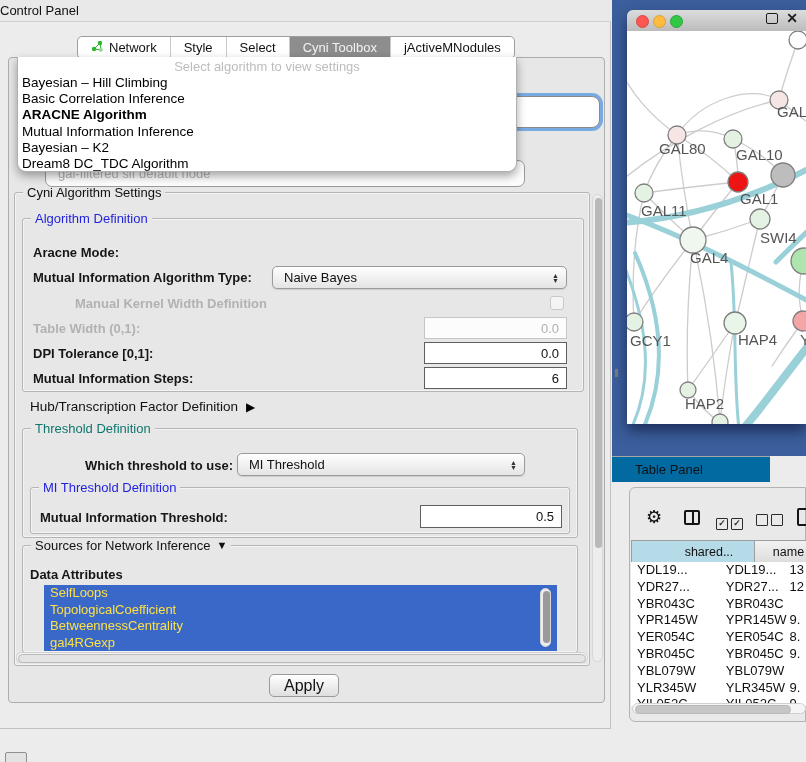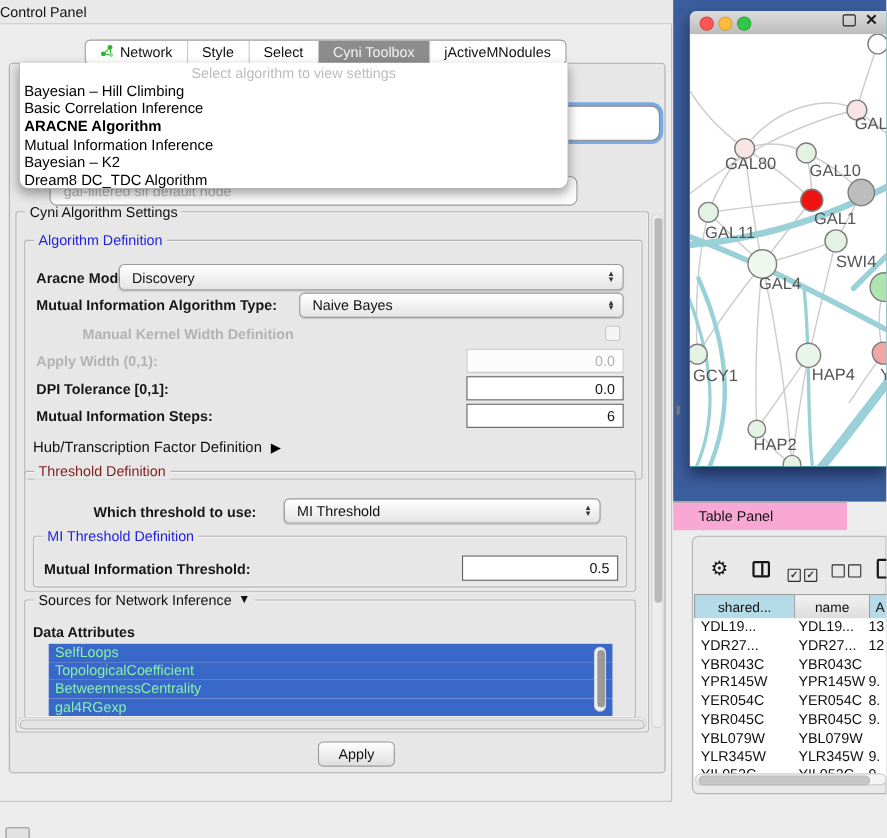--- a/index.html
+++ b/index.html
@@ -24,50 +24,50 @@
   .popup .ph{height:16px;line-height:16px;text-align:center;color:#bcbcbc;font-size:13px;margin-top:2px;}
   .pitem{height:16.2px;line-height:16.2px;padding-left:4px;font-size:13.5px;color:#000;}
   .pitem.bold{font-weight:bold;}
   .focus-combo{left:48px;top:96px;width:552px;height:32px;background:#fff;border:1px solid #8a8a8a;border-radius:8px;
       box-shadow:0 0 0 3px #79abe2;z-index:3;}
   .ghost-combo{left:45px;top:160px;width:480px;height:27px;background:#fcfcfc;border:1px solid #9a9a9a;border-radius:7px;
       z-index:3;display:flex;align-items:center;padding-left:12px;font-size:13px;color:#b4b4b4;}
   
   .group{border:1px solid #b5b5b5;border-radius:3px;box-shadow:inset 0 0 0 1px #f4f4f4;}
   .gtitle{position:absolute;top:-8px;left:8px;background:#e7e7e7;padding:0 4px;font-size:13px;line-height:15px;white-space:nowrap;}
-  .blue{color:#2323dd;} .green{color:#7f1d1d;}
+  .blue{color:#2323dd;} .green{color:#0f766e;}
   .lbl{font-size:13px;font-weight:bold;color:#161616;white-space:nowrap;}
   .lbl.dis{color:#b2b2b2;}
   .combo{background:linear-gradient(#ffffff,#e4e4e4);border:1px solid #9a9a9a;border-radius:5px;
       display:flex;align-items:center;padding-left:11px;font-size:13px;box-shadow:0 1px 1px rgba(0,0,0,.12);}
   .combo .arrows{position:absolute;right:7px;top:50%;transform:translateY(-50%);font-size:7px;line-height:5px;color:#333;text-align:center;}
   .field{background:#fff;border:1px solid #5f5f5f;font-size:13px;display:flex;align-items:center;
       justify-content:flex-end;padding:0 7px;}
   .field.dis{border:1px solid #c6c6c6;color:#b0b0b0;background:#fcfcfc;}
   .checkbox{width:14px;height:14px;border:1px solid #c9c9c9;border-radius:3px;background:#f4f4f4;}
   .tri{font-size:12px;color:#000;}
   
   .vtrack{background:#ededed;border:1px solid #d6d6d6;border-radius:6px;}
   .vthumb{background:#b9b9b9;border-radius:5px;}
   .htrack{background:#f5f5f5;border:1px solid #cfcfcf;border-radius:6px;}
   .hthumb{background:#e4e4e4;border:1px solid #b9b9b9;border-radius:5px;}
   .attr-list{background:#fff;overflow:hidden;}
-  .attr-item{background:#3a68c8;color:#86efac;font-size:13px;height:16.5px;line-height:16.5px;padding-left:6px;}
+  .attr-item{background:#3a68c8;color:#fde047;font-size:13px;height:16.5px;line-height:16.5px;padding-left:6px;}
   .btn{background:linear-gradient(#ffffff,#dedede);border:1px solid #9a9a9a;border-radius:5px;
-      display:flex;align-items:center;justify-content:center;font-size:13px;margin-left:20px;}
+      display:flex;align-items:center;justify-content:center;font-size:16px;}
   
   .desktop{left:612px;top:0;width:194px;height:456px;background:#3b5e9c;}
   .net-window{left:627px;top:10px;width:179px;height:414px;border-radius:6px 0 0 0;
       box-shadow:0 7px 14px rgba(0,0,25,.5);overflow:hidden;background:#14b8a6;}
   .net-titlebar{position:absolute;left:0;top:0;width:100%;height:21px;
       background:linear-gradient(#dcdcdc,#bcbcbc);border-bottom:1px solid #969696;}
   .light{position:absolute;top:5px;width:11px;height:11px;border-radius:50%;}
   .net-canvas{position:absolute;left:0;top:21px;width:179px;height:393px;background:#fff;}
   
-  .tp-titlebar{left:612px;top:456px;width:158px;height:26px;background:#f9a8d4;border-top:1px solid #a6a6a6;
+  .tp-titlebar{left:612px;top:456px;width:158px;height:26px;background:#0369a1;border-top:1px solid #a6a6a6;
       display:flex;align-items:center;padding-left:23px;font-size:13px;}
   .tp-panel{left:629px;top:487px;width:177px;height:235px;background:#e9e9e9;border:1px solid #b3b3b3;border-radius:6px 0 0 6px;}
   .gear{font-size:18px;color:#141414;line-height:18px;}
   .colicon{width:16px;height:15px;border:2px solid #141414;border-radius:2px;position:relative;}
   .colicon:before{content:"";position:absolute;left:50%;top:0;width:2px;height:100%;background:#141414;}
   .cb-sm{width:10px;height:10px;border:1.4px solid #2b2b2b;display:inline-block;border-radius:1px;
       font-size:9px;line-height:9px;text-align:center;color:#2b2b2b;font-weight:bold;margin-right:3px;}
   .docicon{width:14px;height:18px;border:2px solid #141414;border-radius:2px;}
   .thead{display:flex;font-size:12.5px;}
   .th{border:1px solid #9e9e9e;border-left:none;height:22px;display:flex;align-items:center;justify-content:center;
@@ -188,52 +188,48 @@
       </div>
       <div class="seg">
         <span>jActiveMNodules</span>
       </div>
     </div>
 
   <div class="abs group" style="left:14px;top:192px;width:576px;height:474px;z-index:2;">
     <span class="gtitle">Cyni Algorithm Settings</span>
   </div>
 
-  <div class="abs group" style="left:22px;top:218px;width:562px;height:218px;z-index:2;">
+  <div class="abs group" style="left:22px;top:218px;width:562px;height:174px;z-index:2;">
     <span class="gtitle blue">Algorithm Definition</span>
   </div>
   <div class="abs lbl" style="left:33px;top:245px;z-index:2;">Aracne Mode:</div>
-  <div class="abs combo" style="left:108px;top:240px;width:459px;height:24px;z-index:2;">
-    <span>Discovery</span>
-    <span class="arrows">▲<br>▼</span>
-  </div>
   <div class="abs lbl" style="left:33px;top:270px;z-index:2;">Mutual Information Algorithm Type:</div>
   <div class="abs combo" style="left:272px;top:266px;width:295px;height:23px;z-index:2;">
     <span>Naive Bayes</span>
     <span class="arrows">▲<br>▼</span>
   </div>
   <div class="abs lbl dis" style="left:33px;top:296px;z-index:2;margin-left:42px;">Manual Kernel Width Definition</div>
   <div class="abs checkbox" style="left:550px;top:296px;z-index:2;"></div>
-  <div class="abs lbl dis" style="left:33px;top:321px;z-index:2;">Apply Width (0,1):</div>
+  <div class="abs lbl dis" style="left:33px;top:321px;z-index:2;">Table Width (0,1):</div>
   <div class="abs field dis" style="left:424px;top:317px;width:143px;height:22px;z-index:2;">0.0</div>
   <div class="abs lbl" style="left:33px;top:346px;z-index:2;">DPI Tolerance [0,1]:</div>
   <div class="abs field" style="left:424px;top:342px;width:143px;height:22px;z-index:2;">0.0</div>
   <div class="abs lbl" style="left:33px;top:371px;z-index:2;">Mutual Information Steps:</div>
   <div class="abs field" style="left:424px;top:367px;width:143px;height:22px;z-index:2;">6</div>
 
   <div class="abs" style="left:30px;top:399px;z-index:2;font-size:13.5px;display:flex;gap:8px;align-items:center;">
     <span>Hub/Transcription Factor Definition</span>
     <span class="tri">▶</span>
   </div>
 
   <div class="abs group" style="left:22px;top:428px;width:556px;height:110px;z-index:2;">
     <span class="gtitle green">Threshold Definition</span>
   </div>
   <div class="abs lbl" style="left:85px;top:458px;z-index:2;">Which threshold to use:</div>
-  <div class="abs combo" style="left:237px;top:453px;width:288px;height:23px;z-index:2;margin-left:21px;">
+  <div class="abs combo" style="left:237px;top:453px;width:288px;height:23px;z-index:2;">
     <span>MI Threshold</span>
     <span class="arrows">▲<br>▼</span>
   </div>
   <div class="abs group" style="left:30px;top:487px;width:540px;height:47px;z-index:2;">
     <span class="gtitle blue">MI Threshold Definition</span>
   </div>
   <div class="abs lbl" style="left:40px;top:510px;z-index:2;">Mutual Information Threshold:</div>
   <div class="abs field" style="left:420px;top:505px;width:142px;height:23px;z-index:2;">0.5</div>
 
   <div class="abs group" style="left:22px;top:545px;width:556px;height:108px;z-index:2;">
@@ -288,21 +284,21 @@
   <div class="abs colicon" style="left:684px;top:510px;z-index:2;"></div>
   <div class="abs" style="left:716px;top:512px;z-index:2;">
     <span class="cb-sm">✓</span><span class="cb-sm">✓</span>
   </div>
   <div class="abs" style="left:756px;top:512px;z-index:2;">
     <span class="cb-sm"></span><span class="cb-sm"></span>
   </div>
   <div class="abs docicon" style="left:797px;top:508px;z-index:2;"></div>
 
   <div class="abs thead" style="left:631px;top:540px;z-index:2;" id="table-head">
-      <div class="th hl" style="width: 90px; border-left: 1px solid rgb(158, 158, 158);">shared...</div>
+      <div class="th hl" style="width: 90px; border-left: 1px solid rgb(158, 158, 158); padding-left: 32px;">shared...</div>
       <div class="th" style="width: 67px;">name</div>
       <div class="th hl" style="width: 18px;">A</div>
     </div>
   <div class="abs tbody" style="left:631px;top:562px;width:175px;height:144px;z-index:2;" id="table-body">
       <div class="trow">
         <div class="td" style="width: 90px; padding-left: 6px;">YDL19...</div>
         <div class="td" style="width: 67px; padding-left: 6px;">YDL19...</div>
         <div class="td" style="width: 18px; padding-left: 2px;">13</div>
       </div>
       <div class="trow">

